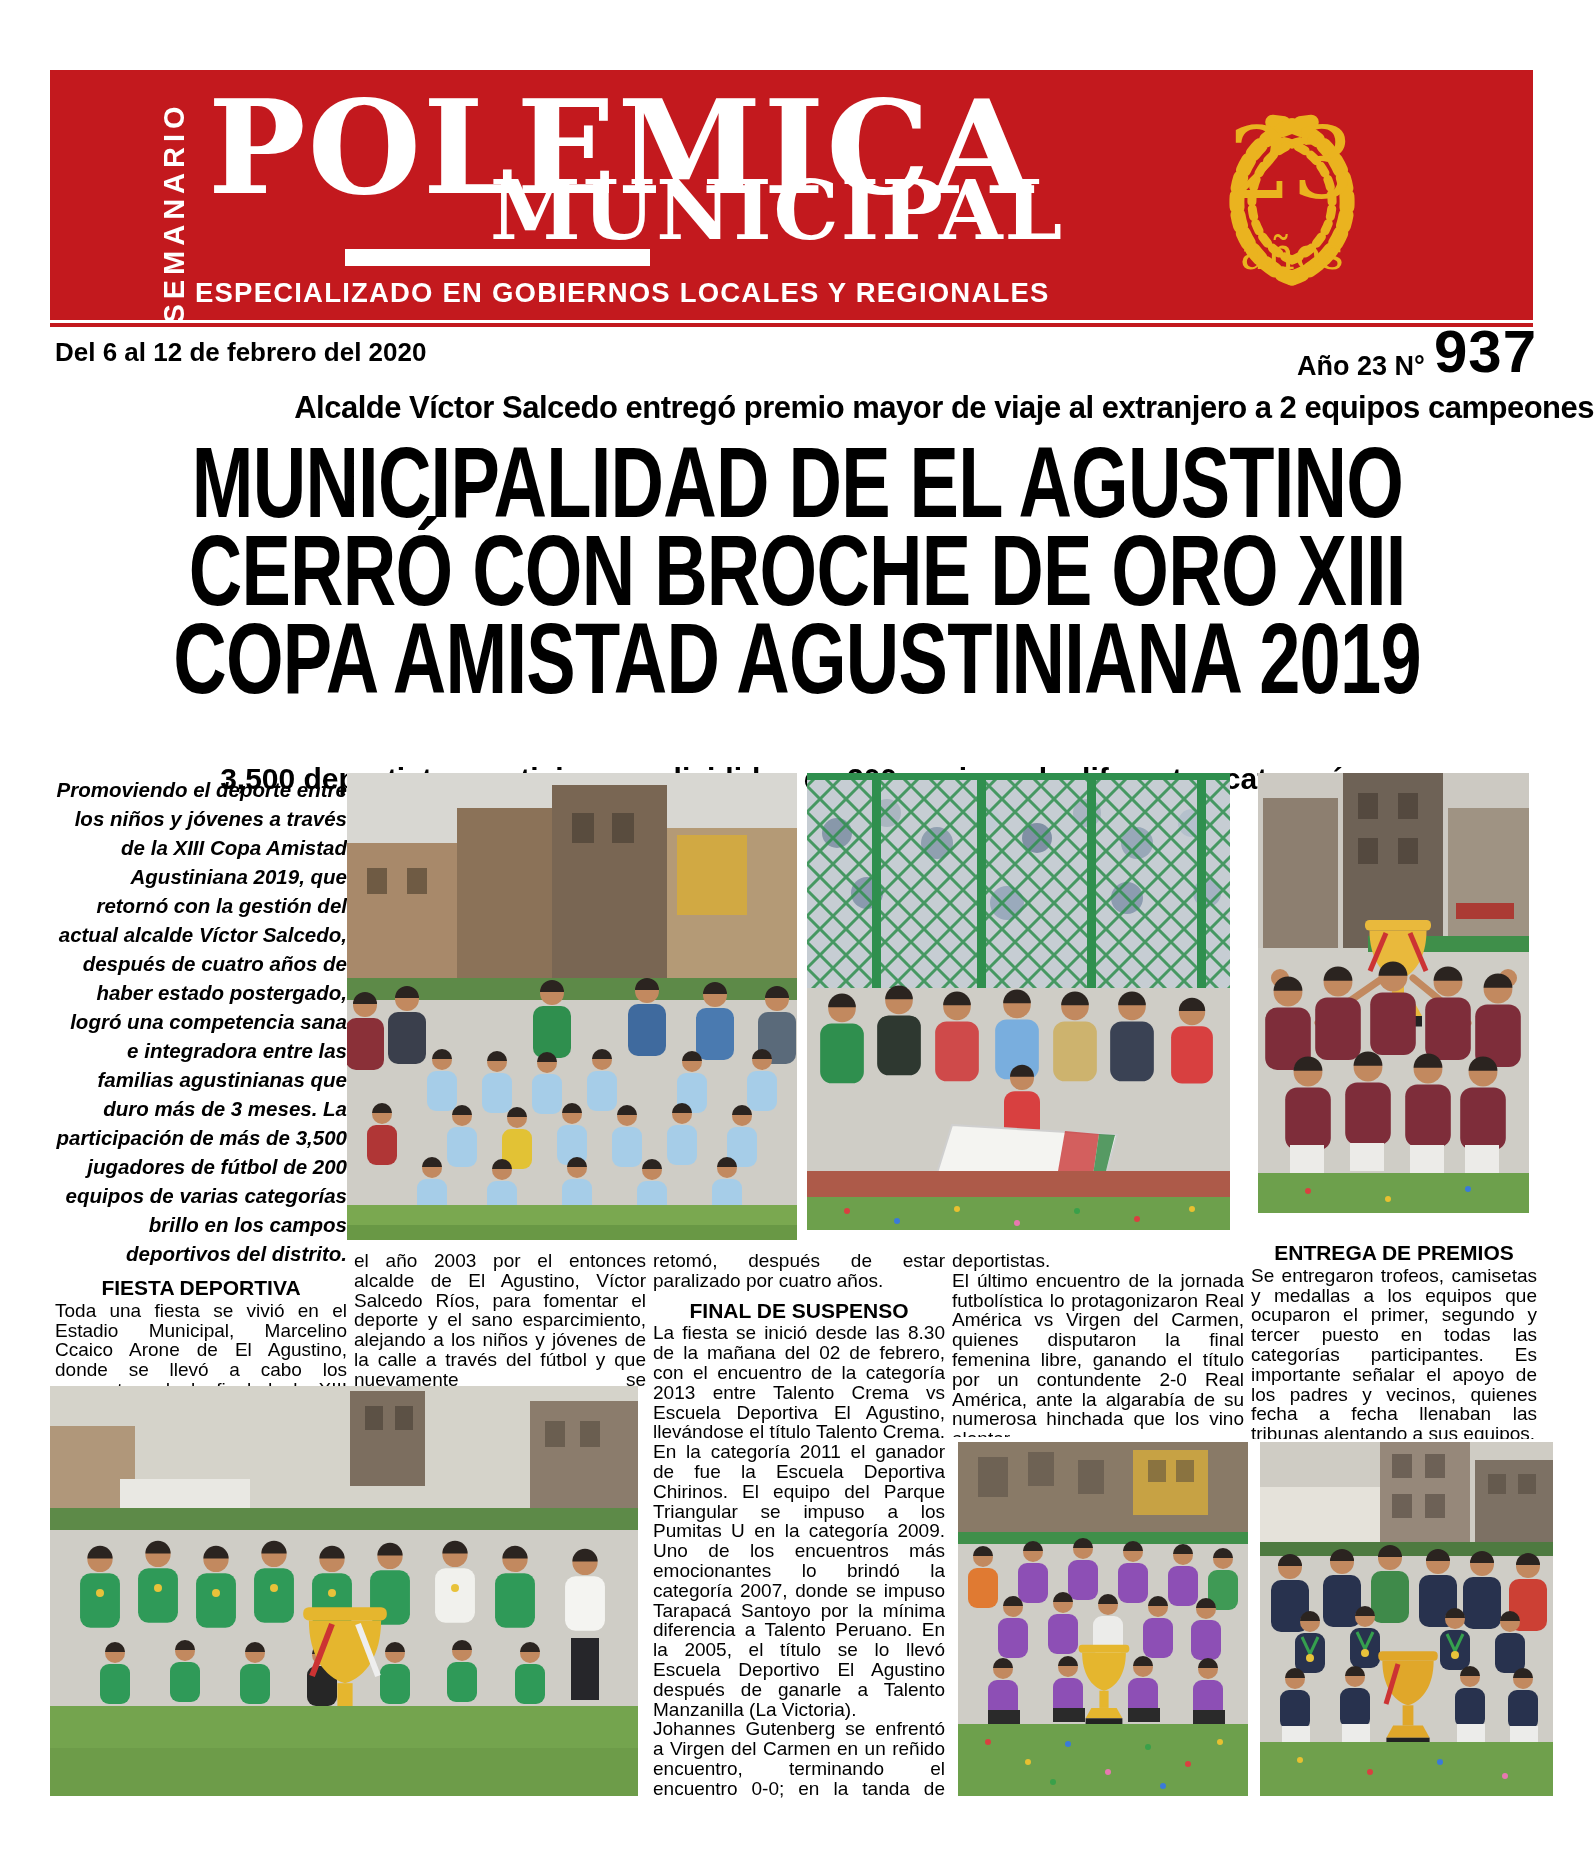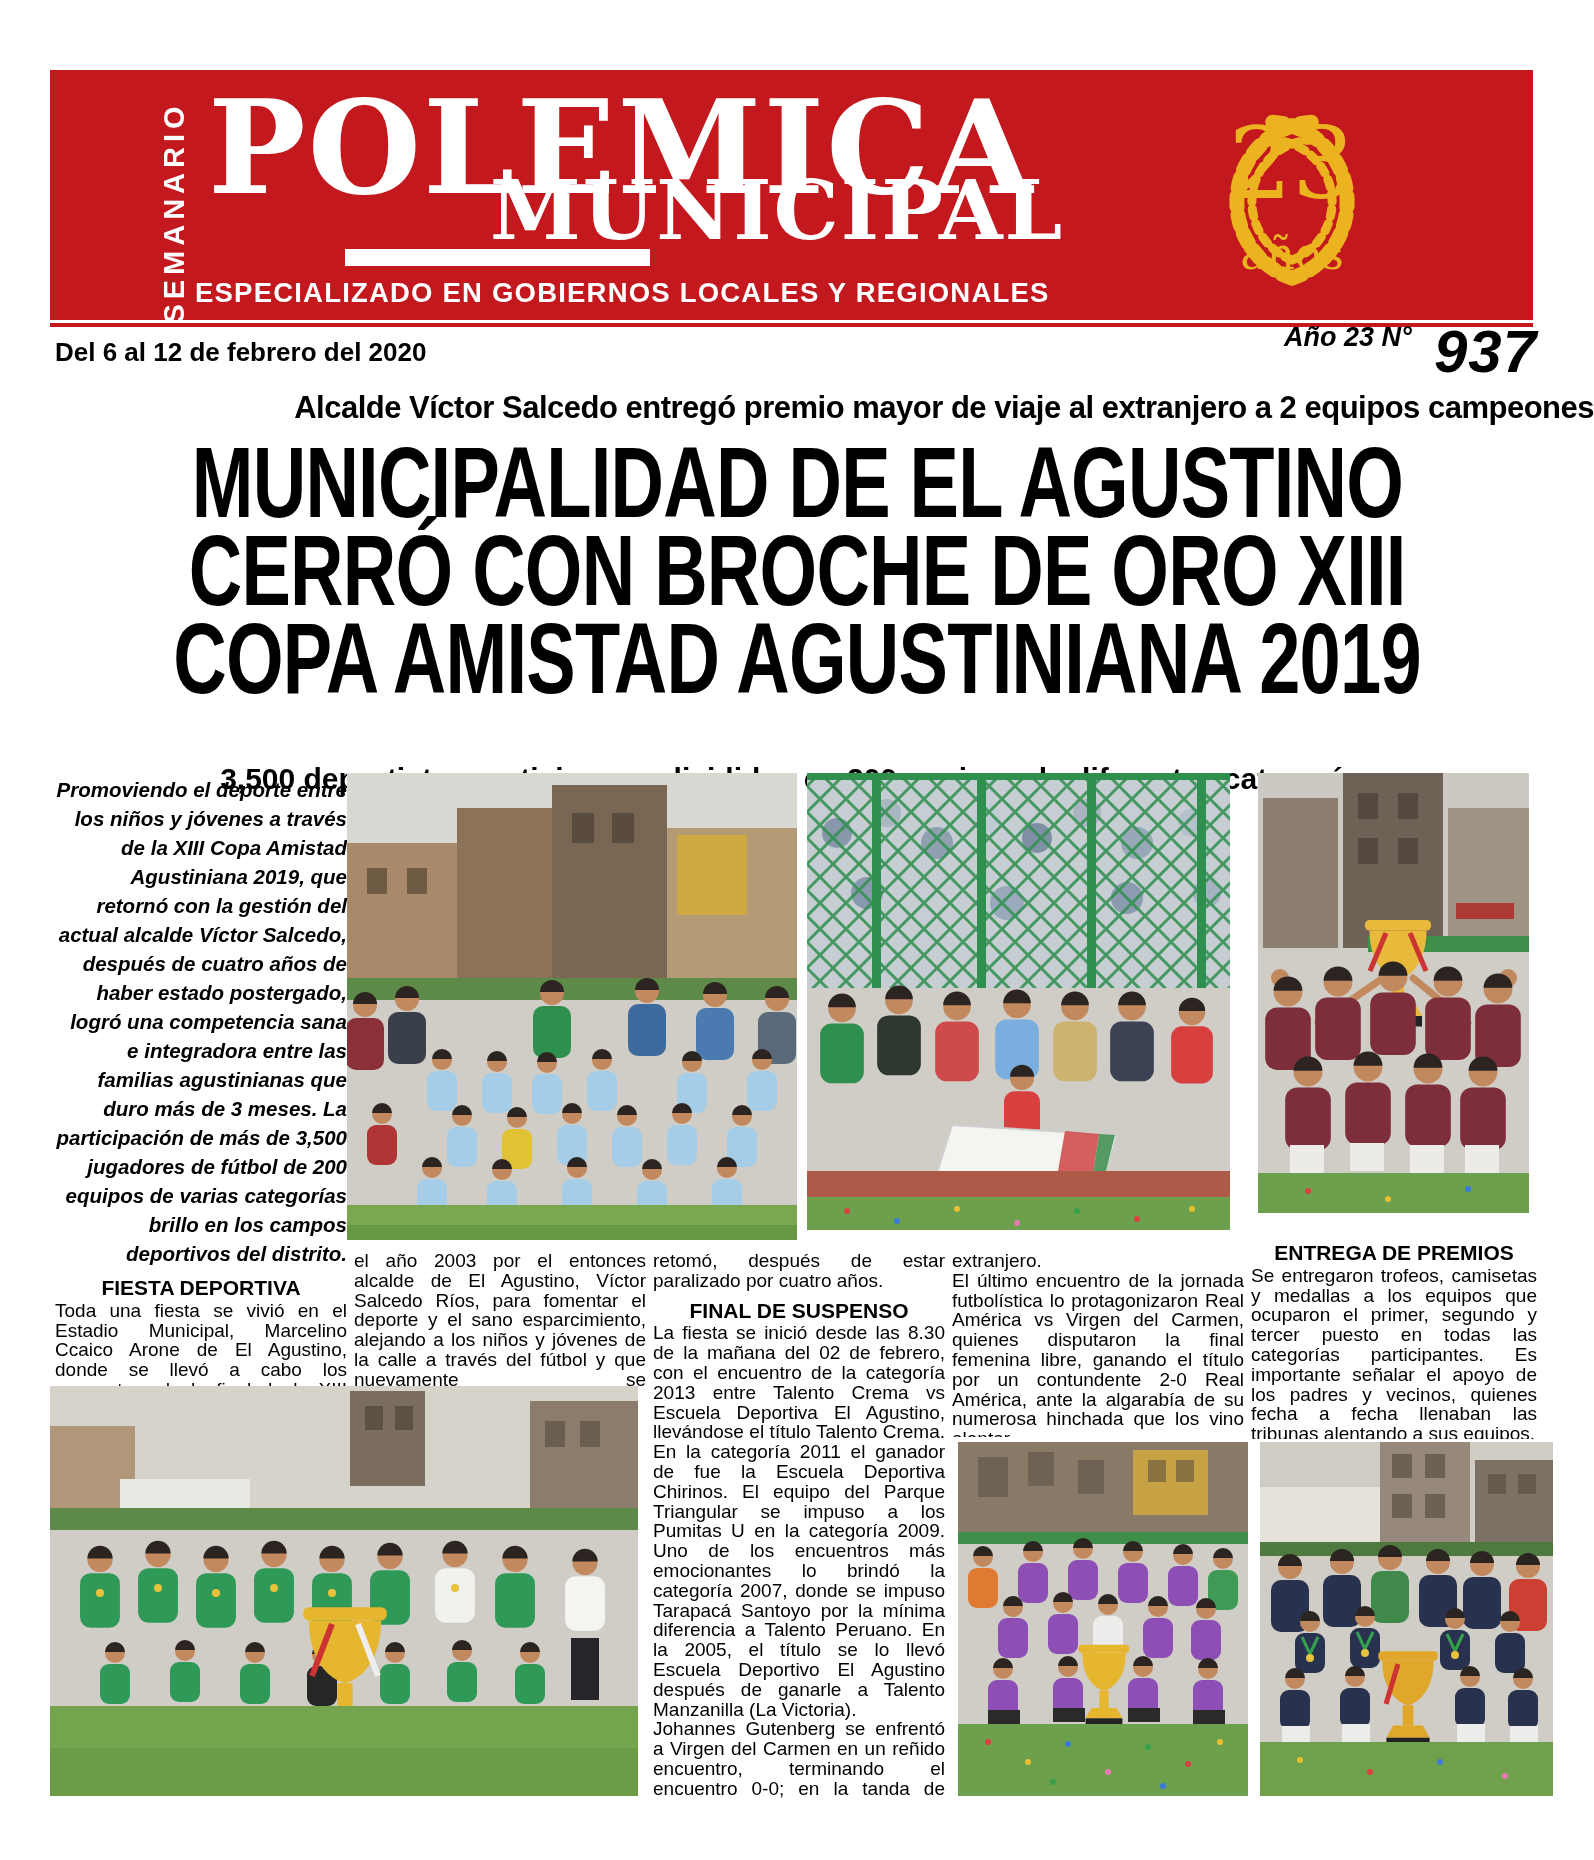--- a/index.html
+++ b/index.html
@@ -20,21 +20,21 @@
   .laurel-box svg{position:absolute;left:0;top:0;}
   .anniv-num{position:absolute;left:0;top:16px;width:100%;text-align:center;
              font-family:"DejaVu Serif",serif;font-size:100px;line-height:1;color:var(--gold,#eab31f);}
   .anniv-word{position:absolute;left:0;top:134px;width:100%;text-align:center;
              font-family:"DejaVu Serif",serif;font-size:44px;line-height:1;color:var(--gold,#eab31f);}
 
   .rule-red{left:50px;top:323px;width:1483px;height:4px;background:var(--red,#c3191e);}
 
   
   .issue-date{left:55px;top:337px;font-weight:bold;font-size:26px;}
-  .edition{top:322px;right:57px;display:flex;align-items:flex-start;gap:22px;font-style:italic;}
+  .edition{top:322px;right:57px;display:flex;align-items:flex-end;gap:9px;}
   .edition .lbl{font-weight:bold;font-size:27px;}
   .edition .num{font-weight:bold;font-size:60px;line-height:1;letter-spacing:1px;}
 
   
   .kicker{left:0;top:390px;width:100%;text-align:right;font-weight:bold;font-size:31px;letter-spacing:-0.5px;}
   .headline{left:0;top:438px;width:100%;}
   .hl-row{display:flex;justify-content:center;height:88px;}
   .hl{flex:0 0 auto;white-space:nowrap;font-weight:bold;font-size:100px;line-height:88px;
       transform:scaleX(0.74);letter-spacing:-1px;}
   .deck{left:0;top:762px;width:100%;text-align:center;font-weight:bold;font-size:30px;}
@@ -275,21 +275,21 @@
   </div>
 
   <div class="abs col col-3">
     <p>retomó, después de estar paralizado por cuatro años.</p>
     <div class="sec-head">FINAL DE SUSPENSO</div>
     <p>La fiesta se inició desde las 8.30 de la mañana del 02 de febrero, con el encuentro de la categoría 2013 entre Talento Crema vs Escuela Deportiva El Agustino, llevándose el título Talento Crema. En la categoría 2011 el ganador de fue la Escuela Deportiva Chirinos. El equipo del Parque Triangular se impuso a los Pumitas U en la categoría 2009. Uno de los encuentros más emocionantes lo brindó la categoría 2007, donde se impuso Tarapacá Santoyo por la mínima diferencia a Talento Peruano. En la 2005, el título se lo llevó Escuela Deportivo El Agustino después de ganarle a Talento Manzanilla (La Victoria).</p>
     <p class="cont">Johannes Gutenberg se enfrentó a Virgen del Carmen en un reñido encuentro, terminando el encuentro 0-0; en la tanda de penales Virgen del Carmen se llevó el título de la categoría 2003 y el ansiado viaje al</p>
   </div>
 
   <div class="abs col col-4">
-    <p>extranjero.</p>
+    <p>deportistas.</p>
     <p>El último encuentro de la jornada futbolística lo protagonizaron Real América vs Virgen del Carmen, quienes disputaron la final femenina libre, ganando el título por un contundente 2-0 Real América, ante la algarabía de su numerosa hinchada que los vino alentar.</p>
   </div>
 
   <div class="abs col col-5">
     <div class="sec-head first">ENTREGA DE PREMIOS</div>
     <p>Se entregaron trofeos, camisetas y medallas a los equipos que ocuparon el primer, segundo y tercer puesto en todas las categorías participantes. Es importante señalar el apoyo de los padres y vecinos, quienes fecha a fecha llenaban las tribunas alentando a sus equipos.</p>
   </div>
 
   <div class="abs photo ph-d" style="--jersey: #2f9a58; --accent: #e5b62e; --turf: #74a44e;">
     <svg width="588" height="410" viewBox="0 0 588 410">

